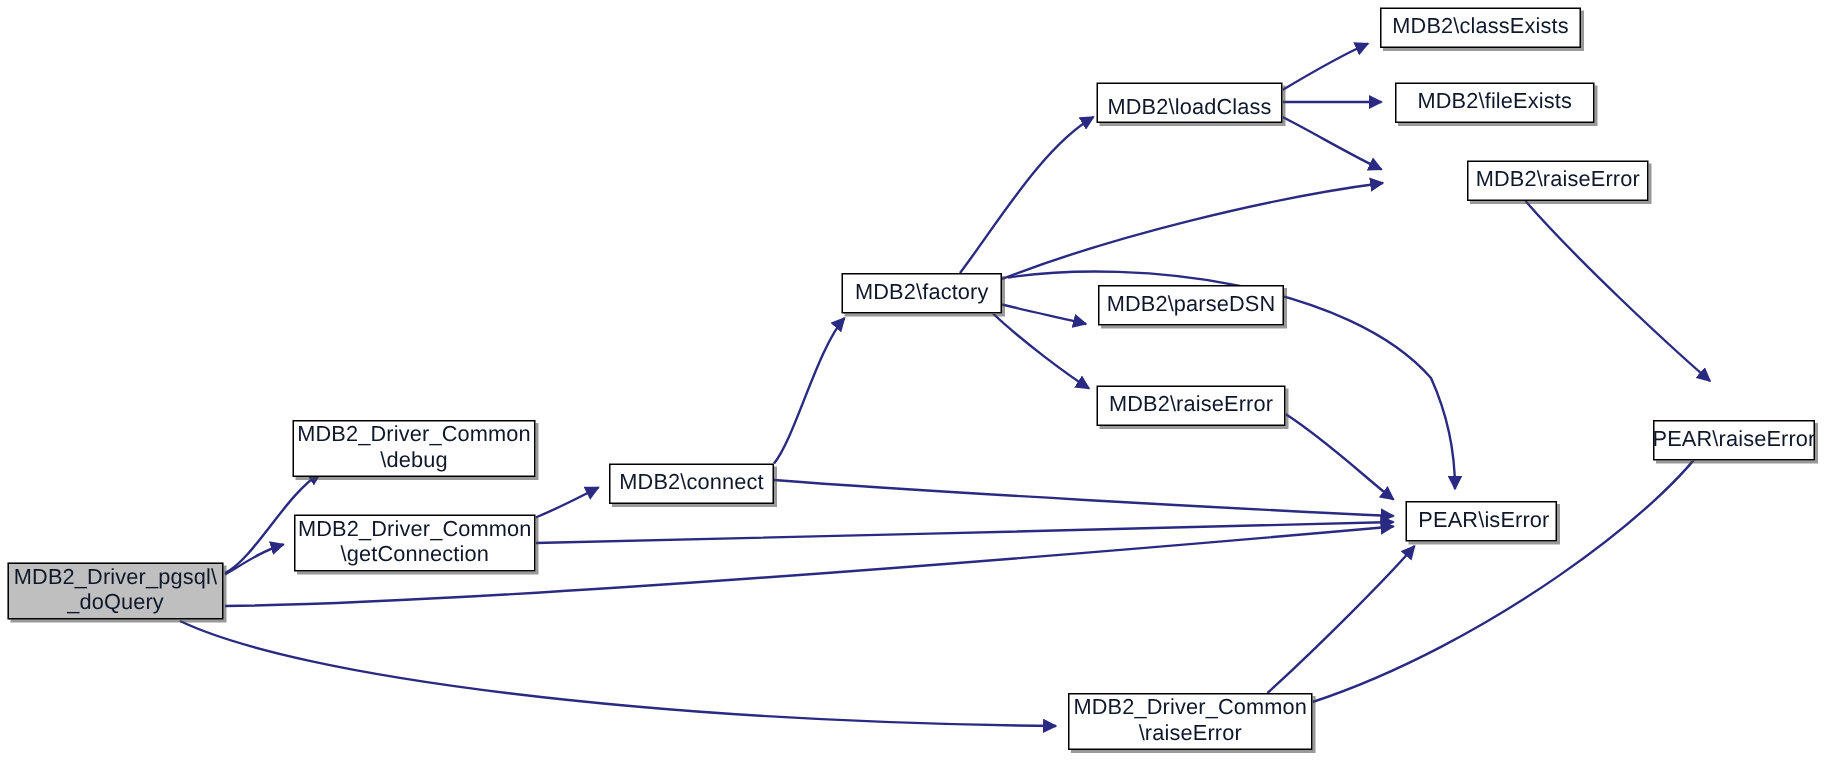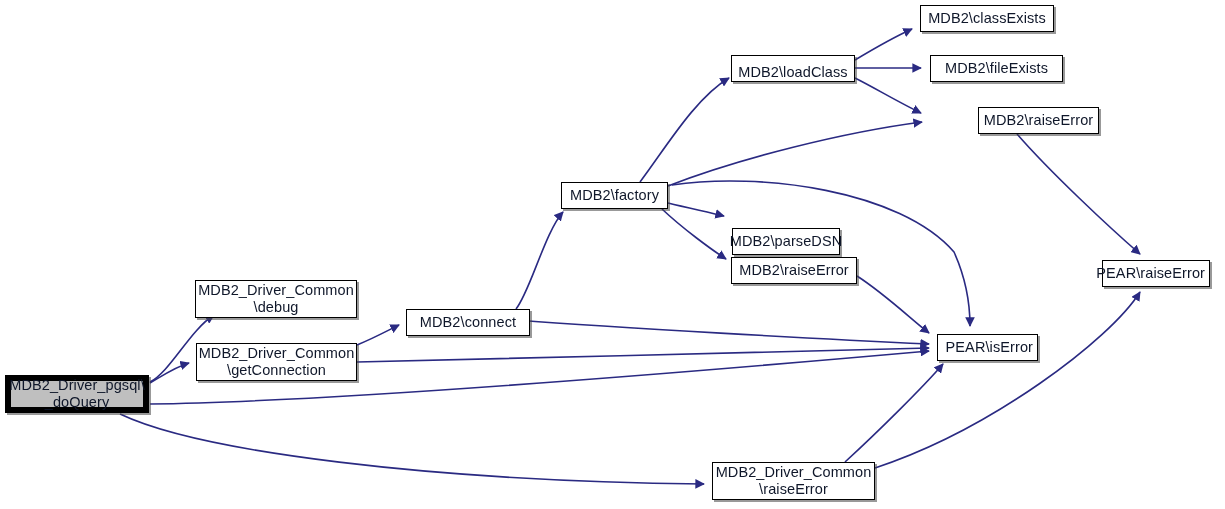--- a/index.html
+++ b/index.html
@@ -34,21 +34,21 @@
     text-align: center;
     font-size: 14.5px;
     line-height: 17px;
     letter-spacing: 0.1px;
     white-space: pre-line;
     box-shadow: 2px 2px 0 0 rgba(70,70,70,0.55);
     z-index: 2;
   }
   .node.current {
     background: #bfbfbf;
-    border: 6px solid #000000;
+    border: 1px solid #000000;
   }
   .node .label {
     display: block;
     padding: 0 4px;
   }
 </style>
 </head>
 <body>
 
 <div id="canvas">
@@ -81,26 +81,26 @@
         <path d="M 875 468 C 990 430 1110 340 1140 292" stroke="#2a2a82" marker-end="url(#arrow)"></path>
       </g>
   </svg>
   <div id="node-layer">
       <div class="node current" style="left: 5px; top: 375px; width: 144px; height: 38px;"><span class="label">MDB2_Driver_pgsql\
 _doQuery</span></div>
       <div class="node" style="left: 195px; top: 280px; width: 162px; height: 38px;"><span class="label">MDB2_Driver_Common
 \debug</span></div>
       <div class="node" style="left: 196px; top: 343px; width: 161px; height: 38px;"><span class="label">MDB2_Driver_Common
 \getConnection</span></div>
-      <div class="node" style="left: 406px; top: 309px; width: 124px; height: 27px;"><span class="label">MDB2\connect</span></div>
+      <div class="node" style="left: 406px; top: 309px; width: 110px; height: 27px;"><span class="label">MDB2\connect</span></div>
       <div class="node" style="left: 561px; top: 182px; width: 107px; height: 27px;"><span class="label">MDB2\factory</span></div>
       <div class="node" style="left: 731px; top: 55px; width: 124px; height: 27px; align-items: flex-end;"><span class="label">MDB2\loadClass</span></div>
-      <div class="node" style="left: 732px; top: 190px; width: 108px; height: 27px; margin-top: 38px;"><span class="label">MDB2\parseDSN</span></div>
+      <div class="node" style="left: 732px; top: 190px; width: 124px; height: 27px;"><span class="label">MDB2\parseDSN</span></div>
       <div class="node" style="left: 731px; top: 257px; width: 126px; height: 27px;"><span class="label">MDB2\raiseError</span></div>
       <div class="node" style="left: 920px; top: 5px; width: 134px; height: 27px;"><span class="label">MDB2\classExists</span></div>
       <div class="node" style="left: 930px; top: 55px; width: 133px; height: 27px;"><span class="label">MDB2\fileExists</span></div>
       <div class="node" style="left: 978px; top: 107px; width: 121px; height: 27px;"><span class="label">MDB2\raiseError</span></div>
       <div class="node" style="left: 937px; top: 334px; width: 101px; height: 27px; justify-content: flex-end;"><span class="label">PEAR\isError</span></div>
-      <div class="node" style="left: 1102px; top: 260px; width: 108px; height: 27px; justify-content: flex-end;"><span class="label">PEAR\raiseError</span></div>
+      <div class="node" style="left: 1102px; top: 280px; width: 108px; height: 27px;"><span class="label">PEAR\raiseError</span></div>
       <div class="node" style="left: 712px; top: 462px; width: 163px; height: 38px;"><span class="label">MDB2_Driver_Common
 \raiseError</span></div>
     </div>
 </div>
 
 </body></html>

